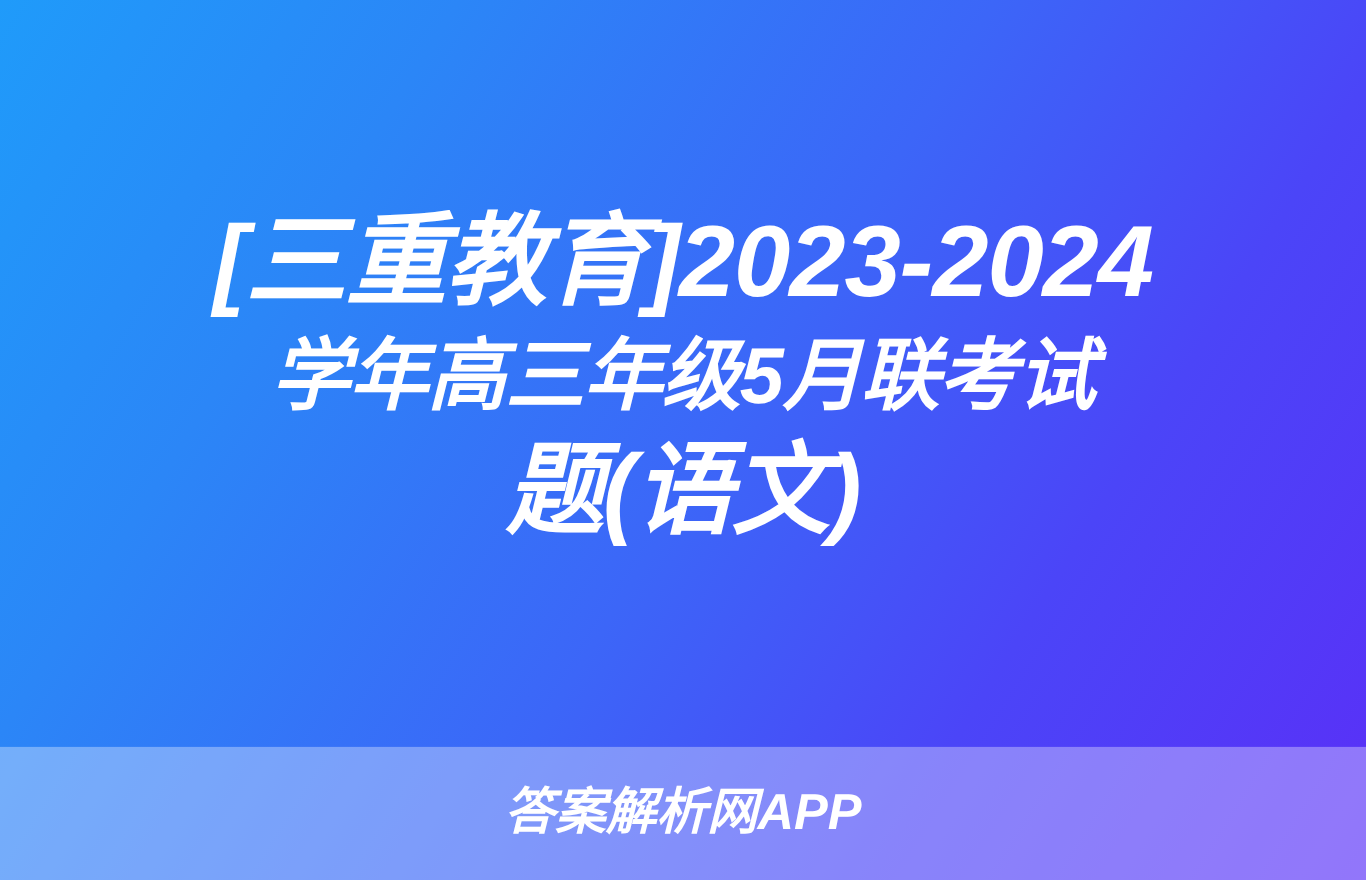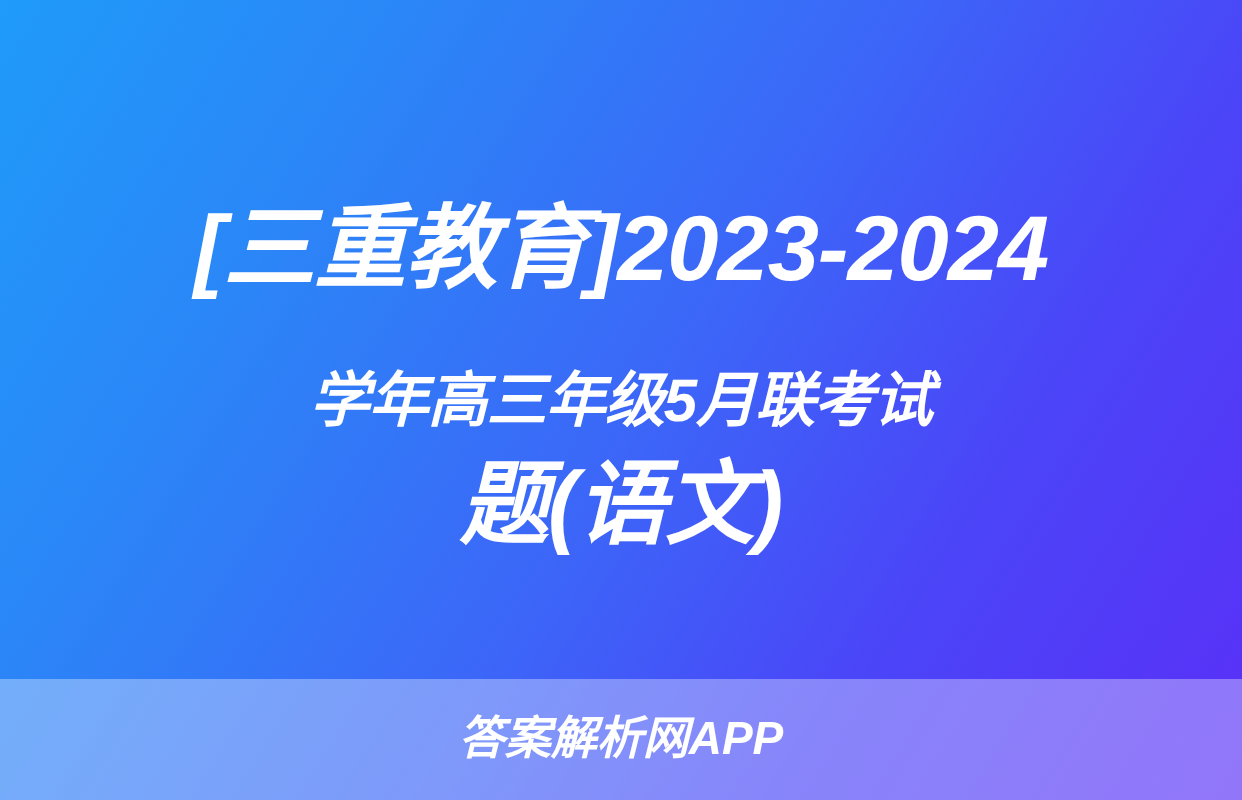--- a/index.html
+++ b/index.html
@@ -50,22 +50,22 @@
     transform: scaleX(0.97);
     transform-origin: center center;
     text-rendering: geometricPrecision;
   }
 
   
   .title-line.stretch {
     transform: scaleX(1.0);
   }
 
-  .title-line.l1 { font-size: 92px; margin-top: 11px; }
-  .title-line.l2 { font-size: 60px; margin-top: 48px; }
+  .title-line.l1 { font-size: 92px; }
+  .title-line.l2 { font-size: 72px; }
   .title-line.l3 { font-size: 92px; }
 
   
   .footer-band {
     position: absolute;
     left: 0;
     right: 0;
     top: 679px;
     height: 121px;
     background: rgba(255, 255, 255, 0.34);

